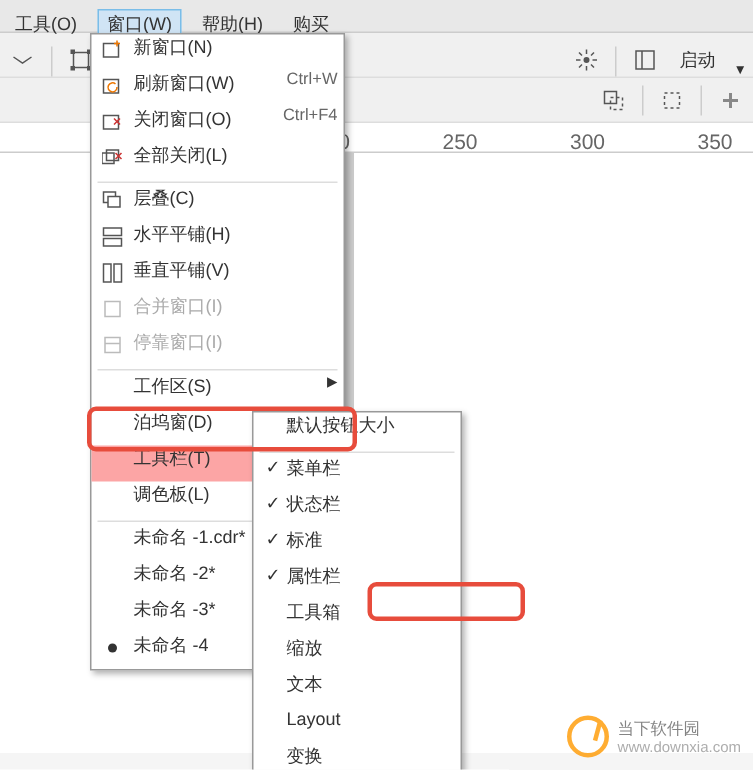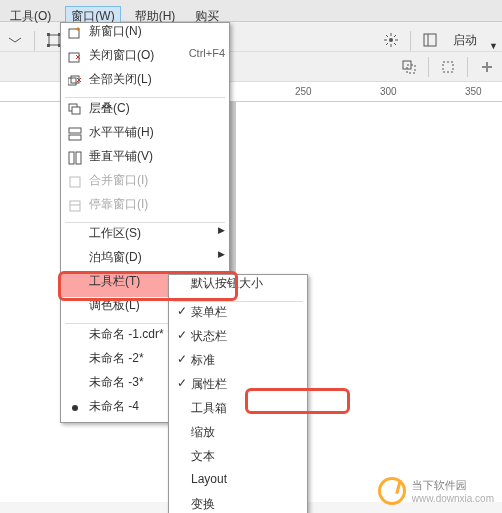--- a/index.html
+++ b/index.html
@@ -11,21 +11,21 @@
 
 .toolbar { background: #f0f0f0; height: 30px; display: flex; align-items: flex-end; padding: 0 4px; gap: 6px; border-bottom: 1px solid #ddd; }
 .toolbar-sep { width: 1px; height: 20px; background: #ccc; margin: 0 2px; }
 .toolbar-btn { width: 22px; height: 22px; display: flex; align-items: center; justify-content: center; border: 1px solid transparent; }
 .toolbar-btn svg { width: 16px; height: 16px; }
 .toolbar-text { padding: 2px 6px; }
 
 .toolbar2 { background: #f0f0f0; height: 30px; display: flex; align-items: center; padding: 0 4px; gap: 6px; border-bottom: 1px solid #ddd; }
 
 .ruler-area { background: #fff; position: relative; height: 20px; border-bottom: 1px solid #ccc; }
-.ruler-tick { position: absolute; font-size: 10px; color: #666; top: 4px; }
+.ruler-tick { position: absolute; font-size: 14px; color: #666; top: 4px; }
 
 .canvas { background: #fff; position: relative; height: 400px; }
 .page-shadow { position: absolute; left: 230px; top: 0; width: 6px; height: 400px; background: #ccc; }
 
 .dropdown-menu { position: absolute; background: #fff; border: 1px solid #999; box-shadow: 2px 2px 4px rgba(0,0,0,0.3); min-width: 170px; z-index: 100; }
 .menu-item { display: flex; height: 24px; padding: 0 4px; cursor: default; position: relative; }
 .menu-item.highlighted { background: #fca5a5; }
 .menu-item.disabled { color: #aaa; }
 .menu-icon { width: 20px; height: 20px; display: flex; align-items: center; justify-content: center; margin-right: 4px; }
 .menu-icon svg { width: 14px; height: 14px; }
@@ -133,20 +133,30 @@
           <rect x="1" y="3" width="10" height="9" stroke="#555" fill="none"></rect>
           <path d="M10 1v4M8 3h4" stroke="#e70"></path>
         </svg>
       </span>
     <span class="menu-label">新窗口(N)</span>
   </div>
   <div class="menu-item">
     <span class="menu-icon">
         <svg viewBox="0 0 14 14">
           <rect x="1" y="3" width="10" height="9" stroke="#555" fill="none"></rect>
+          <path d="M9 6a3 3 0 1 0 1 2" stroke="#e70" fill="none"></path>
+        </svg>
+      </span>
+    <span class="menu-label">刷新窗口(W)</span>
+    <span class="menu-shortcut">Ctrl+W</span>
+  </div>
+  <div class="menu-item">
+    <span class="menu-icon">
+        <svg viewBox="0 0 14 14">
+          <rect x="1" y="3" width="10" height="9" stroke="#555" fill="none"></rect>
           <path d="M8 5l4 4M12 5l-4 4" stroke="#c33"></path>
         </svg>
       </span>
     <span class="menu-label">关闭窗口(O)</span>
     <span class="menu-shortcut">Ctrl+F4</span>
   </div>
   <div class="menu-item">
     <span class="menu-icon">
         <svg viewBox="0 0 14 14">
           <rect x="0" y="4" width="8" height="7" stroke="#555" fill="none"></rect>

